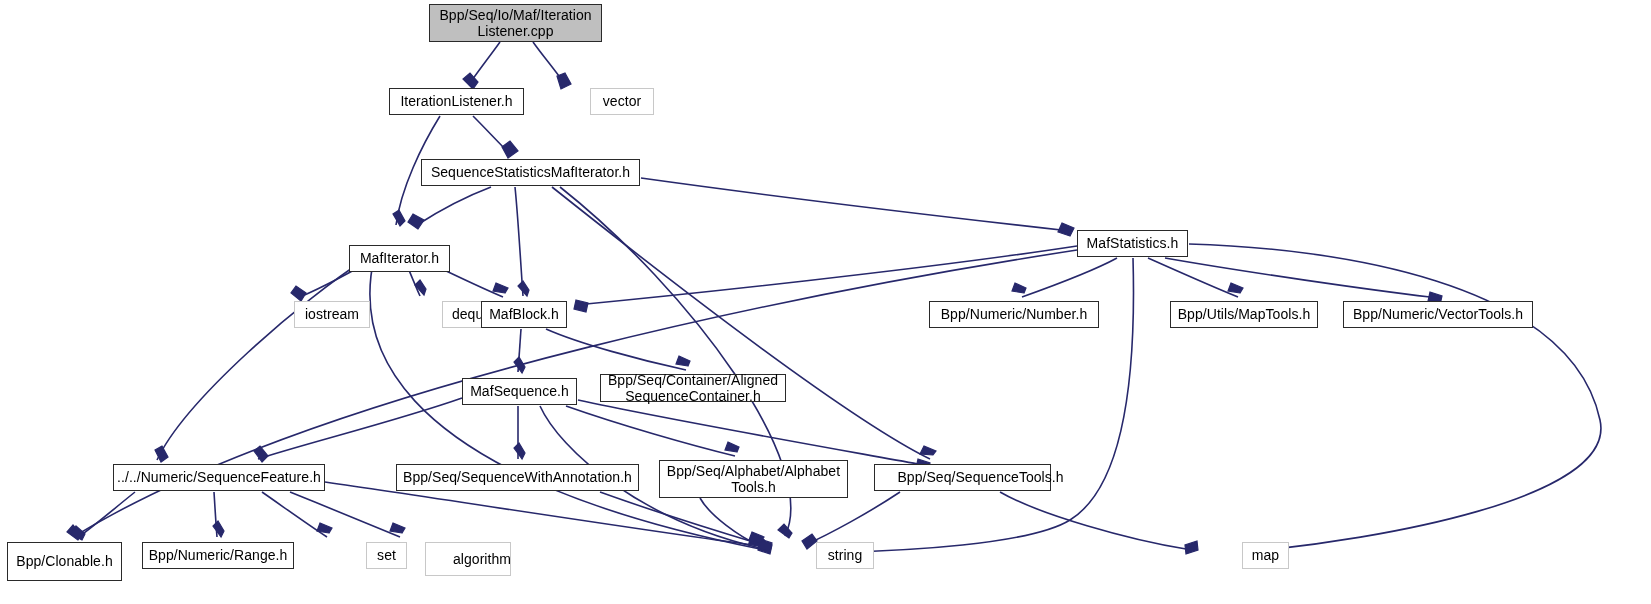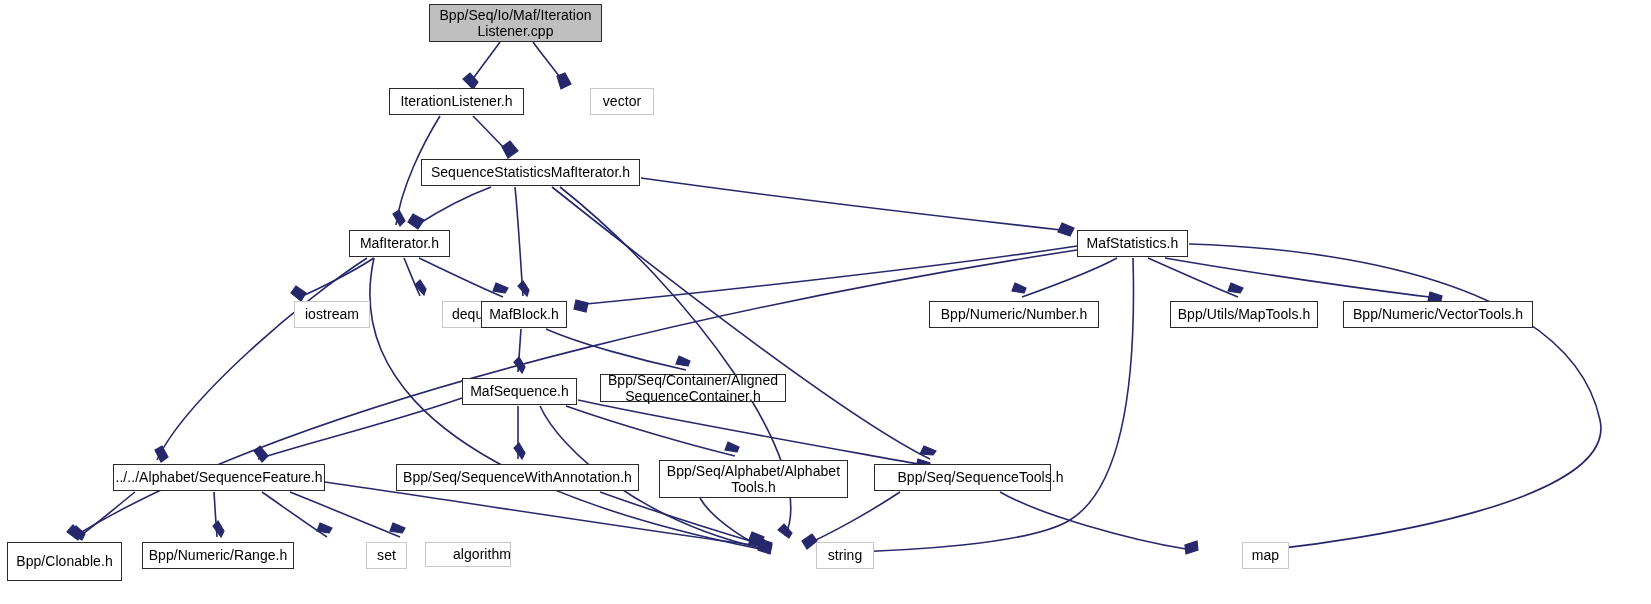--- a/index.html
+++ b/index.html
@@ -104,21 +104,21 @@
       </div>
       <div class="node lib" style="left: 544px; top: 88px; width: 64px; height: 27px;">
         <span>vector</span>
       </div>
       <div class="node hdr" style="left: 421px; top: 159px; width: 219px; height: 27px;">
         <span>SequenceStatisticsMafIterator.h</span>
       </div>
       <div class="node hdr" style="left: 1077px; top: 230px; width: 111px; height: 27px;">
         <span>MafStatistics.h</span>
       </div>
-      <div class="node hdr" style="left: 349px; top: 230px; width: 101px; height: 27px;">
+      <div class="node hdr" style="left: 349px; top: 245px; width: 101px; height: 27px;">
         <span>MafIterator.h</span>
       </div>
       <div class="node lib" style="left: 248px; top: 301px; width: 76px; height: 27px;">
         <span>iostream</span>
       </div>
       <div class="node lib" style="left: 396px; top: 301px; width: 59px; height: 27px;">
         <span>deque</span>
       </div>
       <div class="node hdr" style="left: 481px; top: 301px; width: 86px; height: 27px;">
         <span>MafBlock.h</span>
@@ -133,42 +133,42 @@
         <span>Bpp/Numeric/VectorTools.h</span>
       </div>
       <div class="node hdr" style="left: 462px; top: 378px; width: 115px; height: 27px;">
         <span>MafSequence.h</span>
       </div>
       <div class="node hdr" style="left: 600px; top: 374px; width: 186px; height: 28px;">
         <span>Bpp/Seq/Container/Aligned
 SequenceContainer.h</span>
       </div>
       <div class="node hdr" style="left: 113px; top: 464px; width: 212px; height: 27px;">
-        <span>../../Alphabet/SequenceFeature.h</span>
+        <span>../../Numeric/SequenceFeature.h</span>
       </div>
       <div class="node hdr" style="left: 396px; top: 464px; width: 243px; height: 27px;">
         <span>Bpp/Seq/SequenceWithAnnotation.h</span>
       </div>
       <div class="node hdr" style="left: 659px; top: 460px; width: 189px; height: 38px;">
         <span>Bpp/Seq/Alphabet/Alphabet
 Tools.h</span>
       </div>
       <div class="node hdr" style="left: 874px; top: 464px; width: 177px; height: 27px; padding-left: 36px;">
         <span>Bpp/Seq/SequenceTools.h</span>
       </div>
       <div class="node hdr" style="left: 7px; top: 542px; width: 115px; height: 39px;">
         <span>Bpp/Clonable.h</span>
       </div>
       <div class="node hdr" style="left: 142px; top: 542px; width: 152px; height: 27px; text-align: center;">
         <span>Bpp/Numeric/Range.h</span>
       </div>
       <div class="node lib" style="left: 320px; top: 542px; width: 41px; height: 27px;">
         <span>set</span>
       </div>
-      <div class="node lib" style="left: 379px; top: 542px; width: 86px; height: 25px; padding-left: 28px;">
+      <div class="node lib" style="left: 379px; top: 542px; width: 86px; height: 34px; padding-left: 28px;">
         <span>algorithm</span>
       </div>
       <div class="node lib" style="left: 770px; top: 542px; width: 58px; height: 27px;">
         <span>string</span>
       </div>
       <div class="node lib" style="left: 1196px; top: 542px; width: 47px; height: 27px;">
         <span>map</span>
       </div>
     </div>
 </div>

